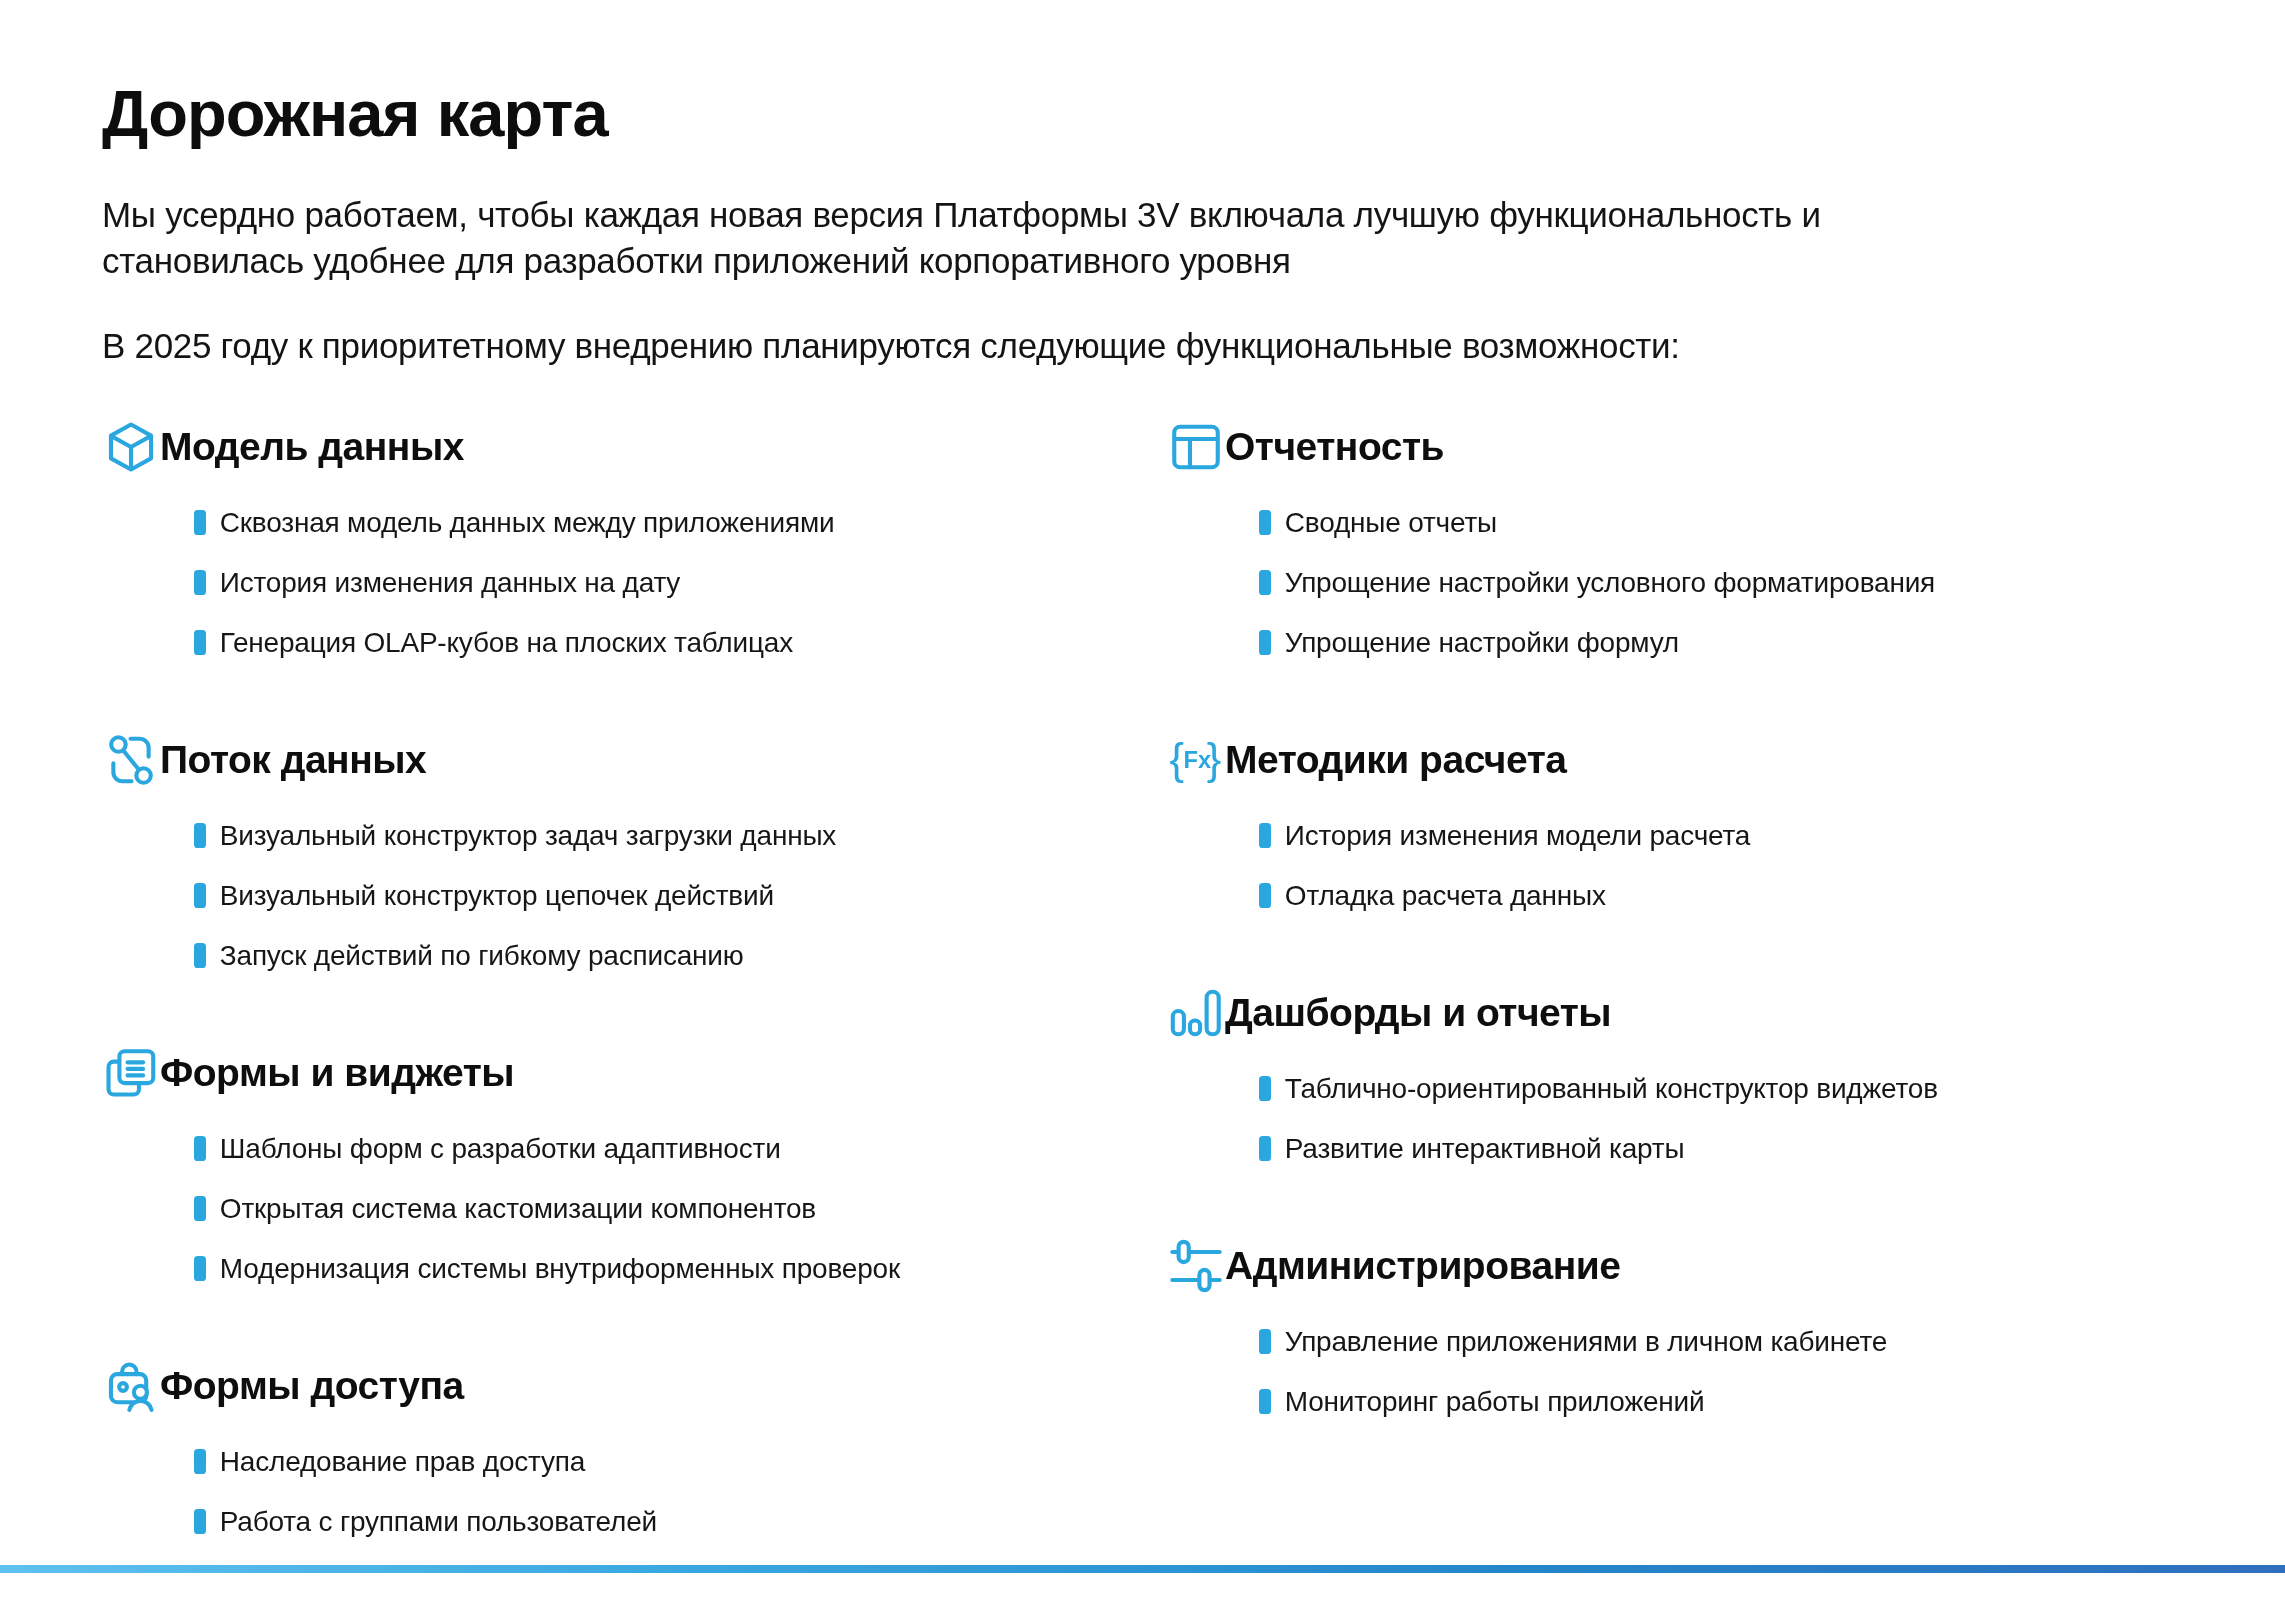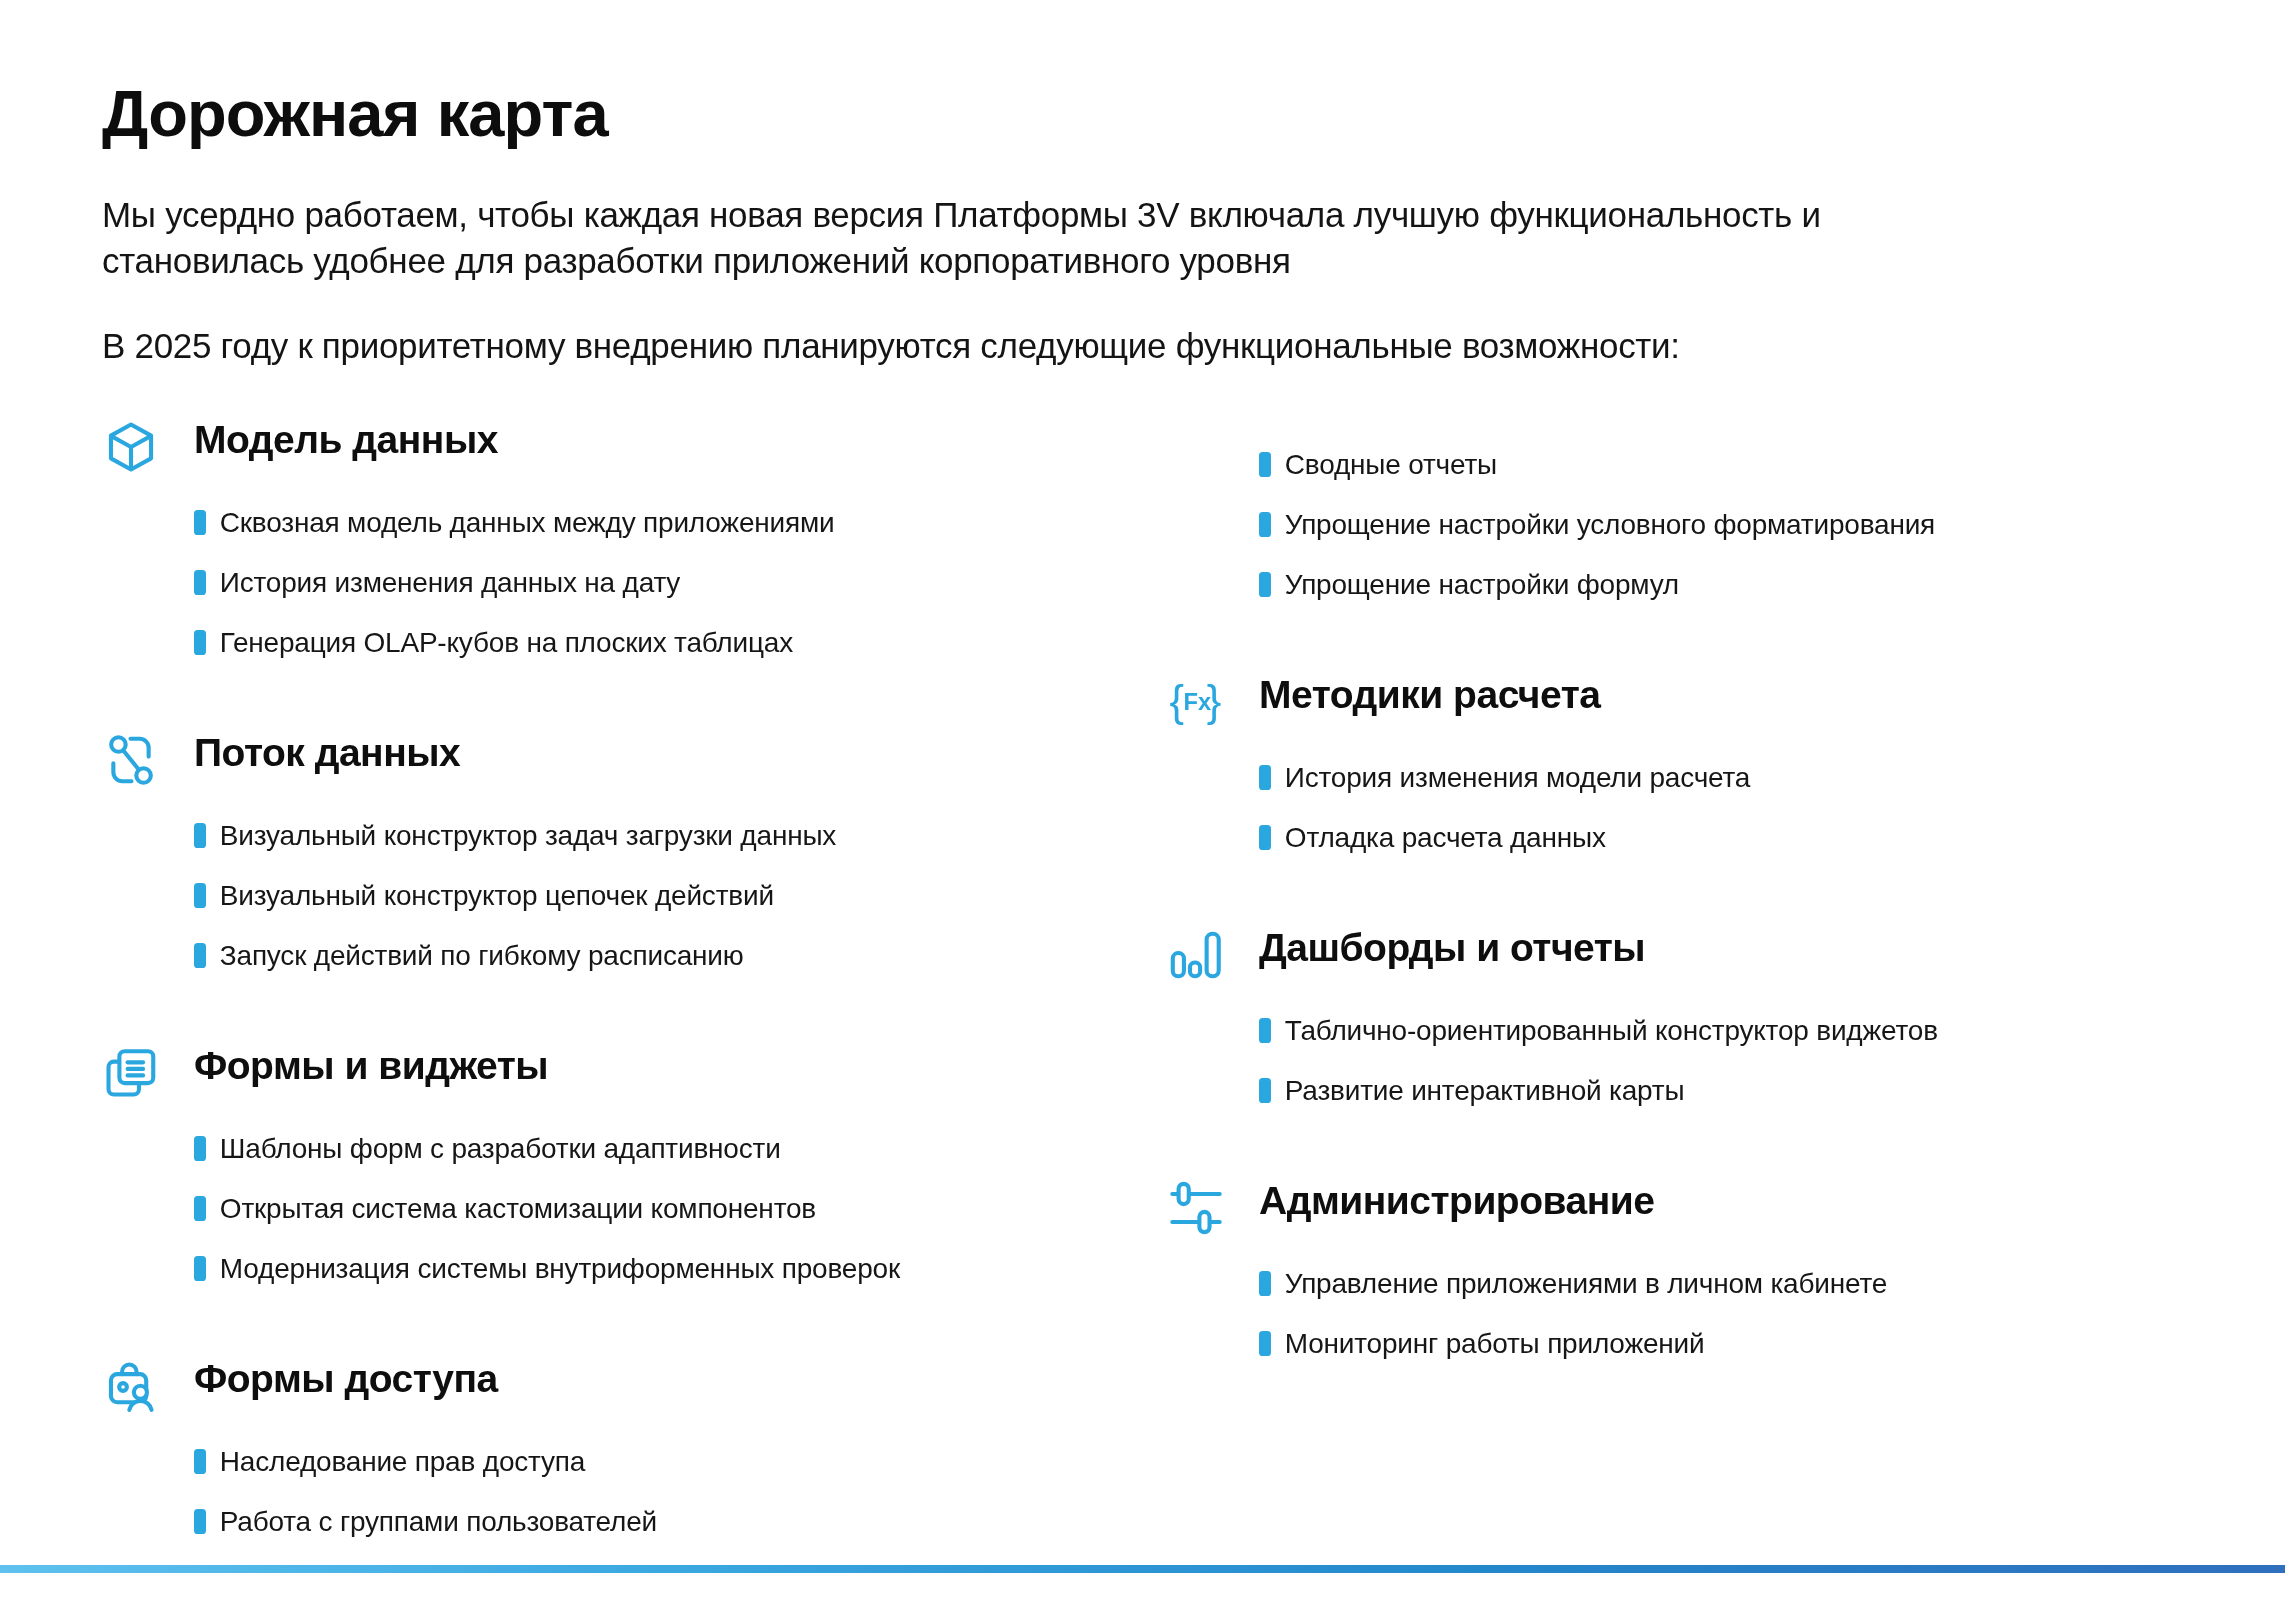--- a/index.html
+++ b/index.html
@@ -19,21 +19,21 @@
   }
   p.intro.second { margin-bottom:49px; }
 
   .grid {
     display:grid;
     grid-template-columns:1065px 1fr;
   }
   .column { min-width:0; }
 
   section.roadmap-section { margin:0 0 72px 0; }
-  .sec-head { display:flex; gap:34px; }
+  .sec-head { display:flex; align-items:center; }
   .sec-icon { width:58px; height:58px; flex:none; color:var(--accent,#2BA7E0); }
   .sec-icon svg { width:58px; height:58px; display:block; }
   h2.sec-title {
     margin:0; font-size:39px; font-weight:800; letter-spacing:-0.5px; color:#0e0e0e;
   }
   ul.sec-items { list-style:none; margin:30px 0 0 0; padding:0 0 0 92px; }
   ul.sec-items li {
     display:flex; align-items:center; gap:14px;
     font-size:28px; line-height:33px; letter-spacing:-0.2px;
     margin-bottom:27px; color:#161616;
@@ -160,20 +160,30 @@
               </li>
               <li>
                 <span class="marker"></span>
                 <span>Работа с группами пользователей</span>
               </li>
             </ul>
   </section>
         </div>
         <div class="column">
           <section class="roadmap-section">
+    <div class="sec-head">
+      <span class="sec-icon">
+                <svg viewBox="0 0 24 24" fill="none" stroke="currentColor" stroke-width="1.7" stroke-linecap="round" stroke-linejoin="round" xmlns="http://www.w3.org/2000/svg">
+                  <rect x="3" y="3.6" width="18" height="16.8" rx="2.4"></rect>
+                  <path d="M3 8.7 H21"></path>
+                  <path d="M9.5 8.7 V20.4"></path>
+                </svg>
+              </span>
+      <h2 class="sec-title">Отчетность</h2>
+    </div>
     <ul class="sec-items">
               <li>
                 <span class="marker"></span>
                 <span>Сводные отчеты</span>
               </li>
               <li>
                 <span class="marker"></span>
                 <span>Упрощение настройки условного форматирования</span>
               </li>
               <li>

